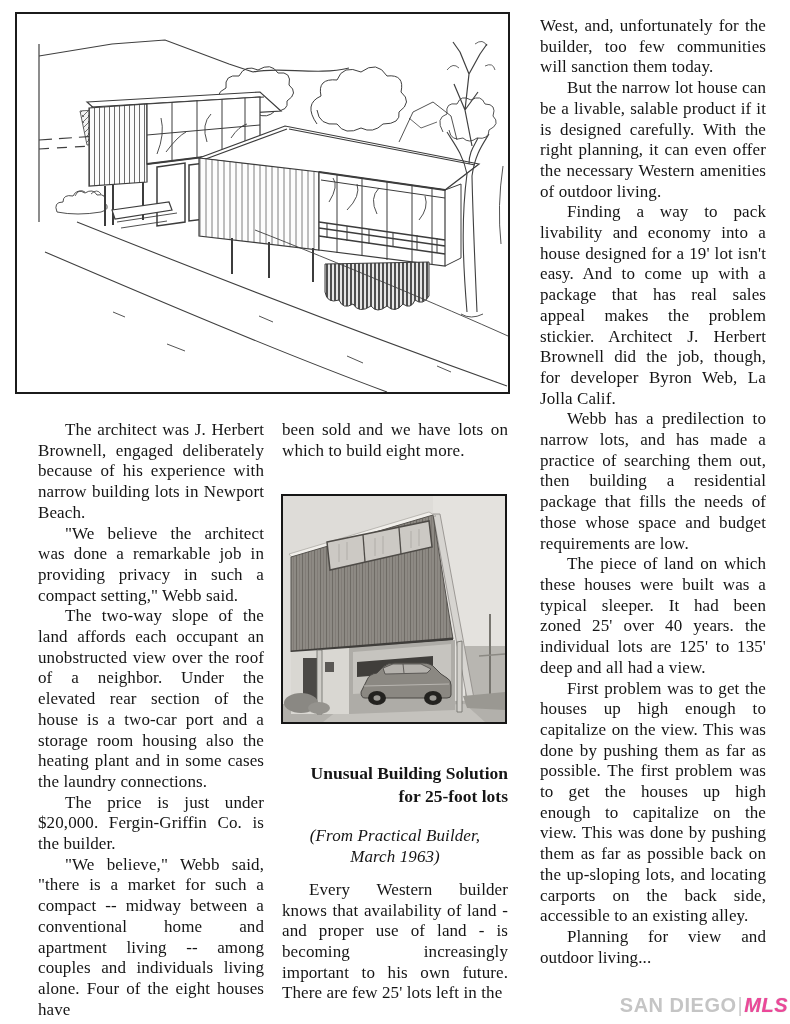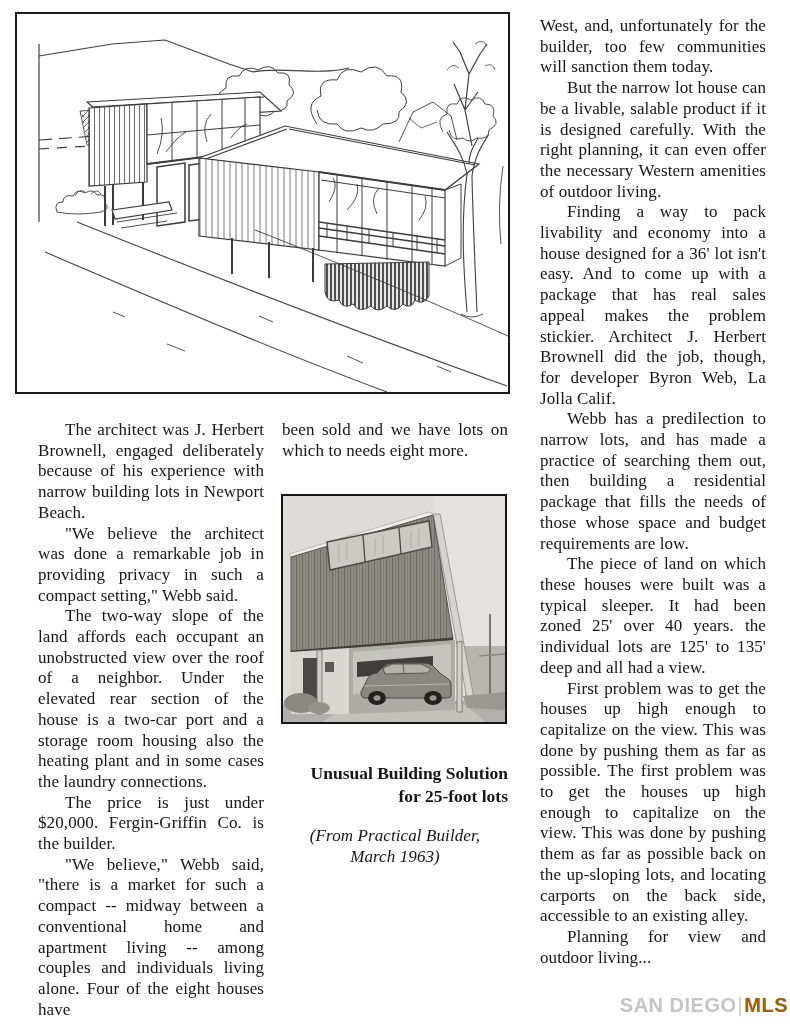--- a/index.html
+++ b/index.html
@@ -34,21 +34,21 @@
     text-indent:0 !important;
   }
   .col p.after-attr { margin-top:12px; }
   .col-right { position:absolute; left:540px; top:16px; width:226px; }
   .watermark {
     position:absolute; right:2px; bottom:7px;
     font-family:"Liberation Sans", sans-serif; font-size:20px;
     color:#c5c5c5; letter-spacing:0.5px; font-weight:bold;
   }
   .watermark .bar { font-weight:normal; color:#cccccc; padding:0 1px; }
-  .watermark .mls { color:#a16207; text-shadow:0 0 1px #b5b5b5; }
+  .watermark .mls { color:#ec4899; text-shadow:0 0 1px #b5b5b5;font-style:italic; }
 </style>
 </head>
 <body>
 
 <div class="page">
 
   <div class="left-zone">
 
     <figure class="drawing-frame">
       <svg width="491" height="378" viewBox="0 0 491 378">
@@ -149,21 +149,21 @@
 
       <div class="col">
         <p class="ind">The architect was J. Herbert Brownell, engaged deliberately because of his experience with narrow building lots in Newport Beach.</p>
         <p class="ind">"We believe the architect was done a remarkable job in providing privacy in such a compact setting," Webb said.</p>
         <p class="ind">The two-way slope of the land affords each occupant an unobstructed view over the roof of a neighbor. Under the elevated rear section of the house is a two-car port and a storage room housing also the heating plant and in some cases the laundry connections.</p>
         <p class="ind">The price is just under $20,000. Fergin-Griffin Co. is the builder.</p>
         <p class="ind">"We believe," Webb said, "there is a market for such a compact -- midway between a conventional home and apartment living -- among couples and individuals living alone. Four of the eight houses have</p>
       </div>
 
       <div class="col">
-        <p>been sold and we have lots on which to needs eight more.</p>
+        <p>been sold and we have lots on which to build eight more.</p>
 
         <figure class="photo-frame">
           <svg width="222" height="226" viewBox="0 0 222 226">
             <defs>
               <pattern id="wood" width="6" height="14" patternUnits="userSpaceOnUse">
                 <rect width="6" height="14" fill="#8e8a84"></rect>
                 <line x1="1.5" y1="0" x2="1.5" y2="14" stroke="#6f6b65" stroke-width="1.1"></line>
                 <line x1="4.5" y1="0" x2="4.5" y2="14" stroke="#7d7973" stroke-width="0.8"></line>
               </pattern>
             </defs>
@@ -215,28 +215,29 @@
               <ellipse cx="36" cy="212" rx="11" ry="6" fill="#95938e"></ellipse>
               <polygon points="180,200 222,196 222,214 184,212" fill="#9a9892"></polygon>
             </g>
           </svg>
         </figure>
 
         <h3 class="section-heading">Unusual Building Solution
 for 25-foot lots</h3>
         <p class="attribution">(From Practical Builder,
 March 1963)</p>
+        <p class="ind after-attr">Every Western builder knows that availability of land - and proper use of land - is becoming increasingly important to his own future. There are few 25' lots left in the</p>
       </div>
     </div>
   </div>
 
   <div class="col col-right">
     <p>West, and, unfortunately for the builder, too few communities will sanction them today.</p>
     <p class="ind">But the narrow lot house can be a livable, salable product if it is designed carefully. With the right planning, it can even offer the necessary Western amenities of outdoor living.</p>
-    <p class="ind">Finding a way to pack livability and economy into a house designed for a 36' lot isn't easy. And to come up with a package that has real sales appeal makes the problem stickier. Architect J. Herbert Brownell did the job, though, for developer Byron Web, La Jolla Calif.</p>
+    <p class="ind">Finding a way to pack livability and economy into a house designed for a 19' lot isn't easy. And to come up with a package that has real sales appeal makes the problem stickier. Architect J. Herbert Brownell did the job, though, for developer Byron Web, La Jolla Calif.</p>
     <p class="ind">Webb has a predilection to narrow lots, and has made a practice of searching them out, then building a residential package that fills the needs of those whose space and budget requirements are low.</p>
     <p class="ind">The piece of land on which these houses were built was a typical sleeper. It had been zoned 25' over 40 years. the individual lots are 125' to 135' deep and all had a view.</p>
     <p class="ind">First problem was to get the houses up high enough to capitalize on the view. This was done by pushing them as far as possible. The first problem was to get the houses up high enough to capitalize on the view. This was done by pushing them as far as possible back on the up-sloping lots, and locating carports on the back side, accessible to an existing alley.</p>
     <p class="ind">Planning for view and outdoor living...</p>
   </div>
 
   <div class="watermark">
     <span>SAN DIEGO</span><span class="bar">|</span><span class="mls">MLS</span>
   </div>
 

